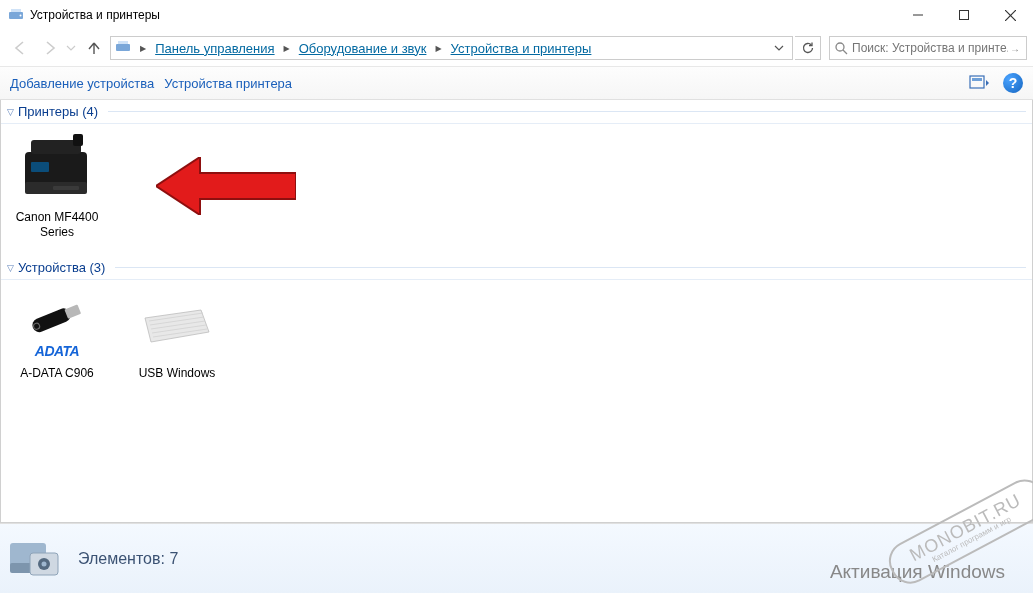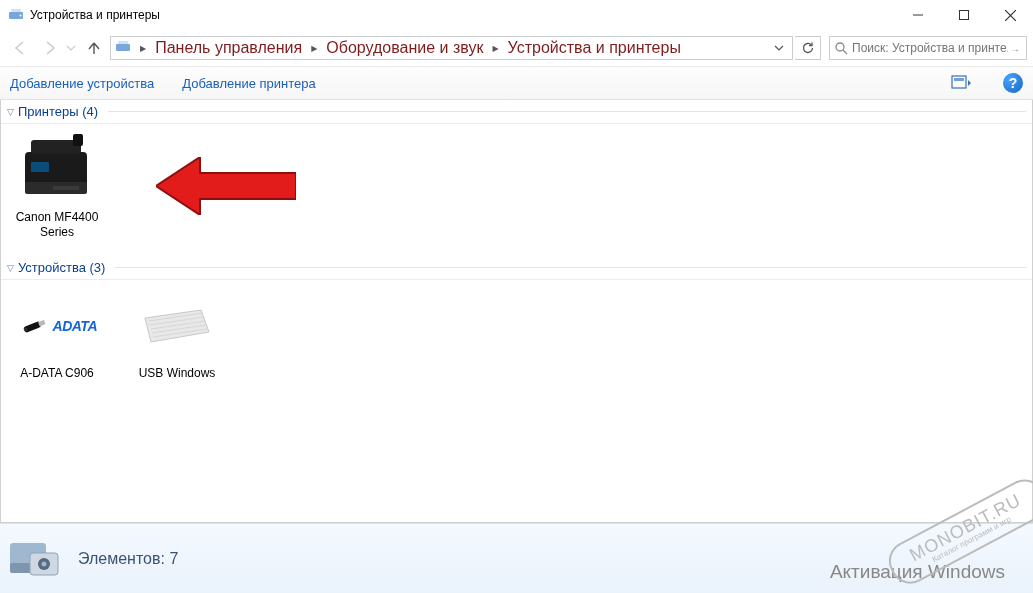--- a/index.html
+++ b/index.html
@@ -55,22 +55,23 @@
     align-items: center;
     padding: 0 2px;
     gap: 0;
     background: #fff;
   }
   .addr-icon { width: 18px; height: 18px; margin: 0 2px; }
   .crumb {
     padding: 0 4px;
     height: 22px;
     display: flex; align-items: center;
-    font-size: 16px;
-    color: #7f1d1d;
+    font-size: 13px;
+    color: #0369a1;
+    text-decoration: underline;
   }
   .crumb-chev {
     color: #555;
     font-size: 8px;
     padding: 0 5px;
     height: 22px;
     display: flex; align-items: center;
   }
   .addr-spacer { flex: 1; }
   .addr-end-btn {
@@ -102,21 +103,21 @@
 
   
   .cmdbar {
     height: 34px;
     border-top: 1px solid #e8e8e8;
     border-bottom: 1px solid #e0e0e0;
     background: linear-gradient(#fdfdfd, #f6f6f6);
     display: flex;
     align-items: center;
     padding: 0 10px;
-    gap: 28px;
+    gap: 10px;
   }
   .cmd-link { color: #1a5fba; font-size: 13px; }
   .cmd-spacer { flex: 1; }
   .cmd-icon {
     width: 26px; height: 22px;
     display: flex; align-items: center; justify-content: center;
   }
   .cmd-icon.view { color:#3a6fb7; }
   .cmd-icon.help {
     width:20px; height:20px; border-radius:50%;
@@ -302,21 +303,21 @@
           <line x1="9" y1="9" x2="13" y2="13" stroke="#888" stroke-width="1.3"></line>
         </svg>
     </span>
     <input type="text" placeholder="Поиск: Устройства и принте..." style="">
     <span class="search-arrow">→</span>
   </div>
 </div>
 
 <div class="cmdbar">
   <span class="cmd-link">Добавление устройства</span>
-  <span class="cmd-link">Добавление принтера</span>
+  <span class="cmd-link">Устройства принтера</span>
   <span class="cmd-spacer"></span>
   <span class="cmd-icon view">
     <svg width="22" height="16" viewBox="0 0 22 16">
       <rect x="1" y="1" width="14" height="12" fill="none" stroke="#3a6fb7" stroke-width="1.2"></rect>
       <rect x="3" y="3" width="10" height="3" fill="#6fa0d8"></rect>
       <path d="M17 5 L20 8 L17 11" fill="#3a6fb7"></path>
     </svg>
   </span>
   <span class="cmd-icon help">?</span>
 </div>
@@ -351,21 +352,21 @@
   </div>
 
   <div class="group-header">
     <span class="group-chev">▽</span>
     <span>Устройства (3)</span>
     <span class="after-line"></span>
   </div>
   <div class="group-body">
 
     <div class="device">
-      <div class="thumb" style="flex-direction:row;">
+      <div class="thumb" style="flex-direction:column;">
         <svg viewBox="0 0 80 50" width="80" height="50">
           <g transform="rotate(-22 40 25)">
             <rect x="14" y="18" width="40" height="14" rx="7" fill="#111"></rect>
             <rect x="50" y="20" width="14" height="10" rx="1" fill="#b8b8b8"></rect>
             <ellipse cx="18" cy="25" rx="3" ry="3" fill="none" stroke="#666" stroke-width="1.2"></ellipse>
           </g>
         </svg>
         <div class="adata-logo">ADATA</div>
       </div>
       <div class="label">A-DATA C906</div>

